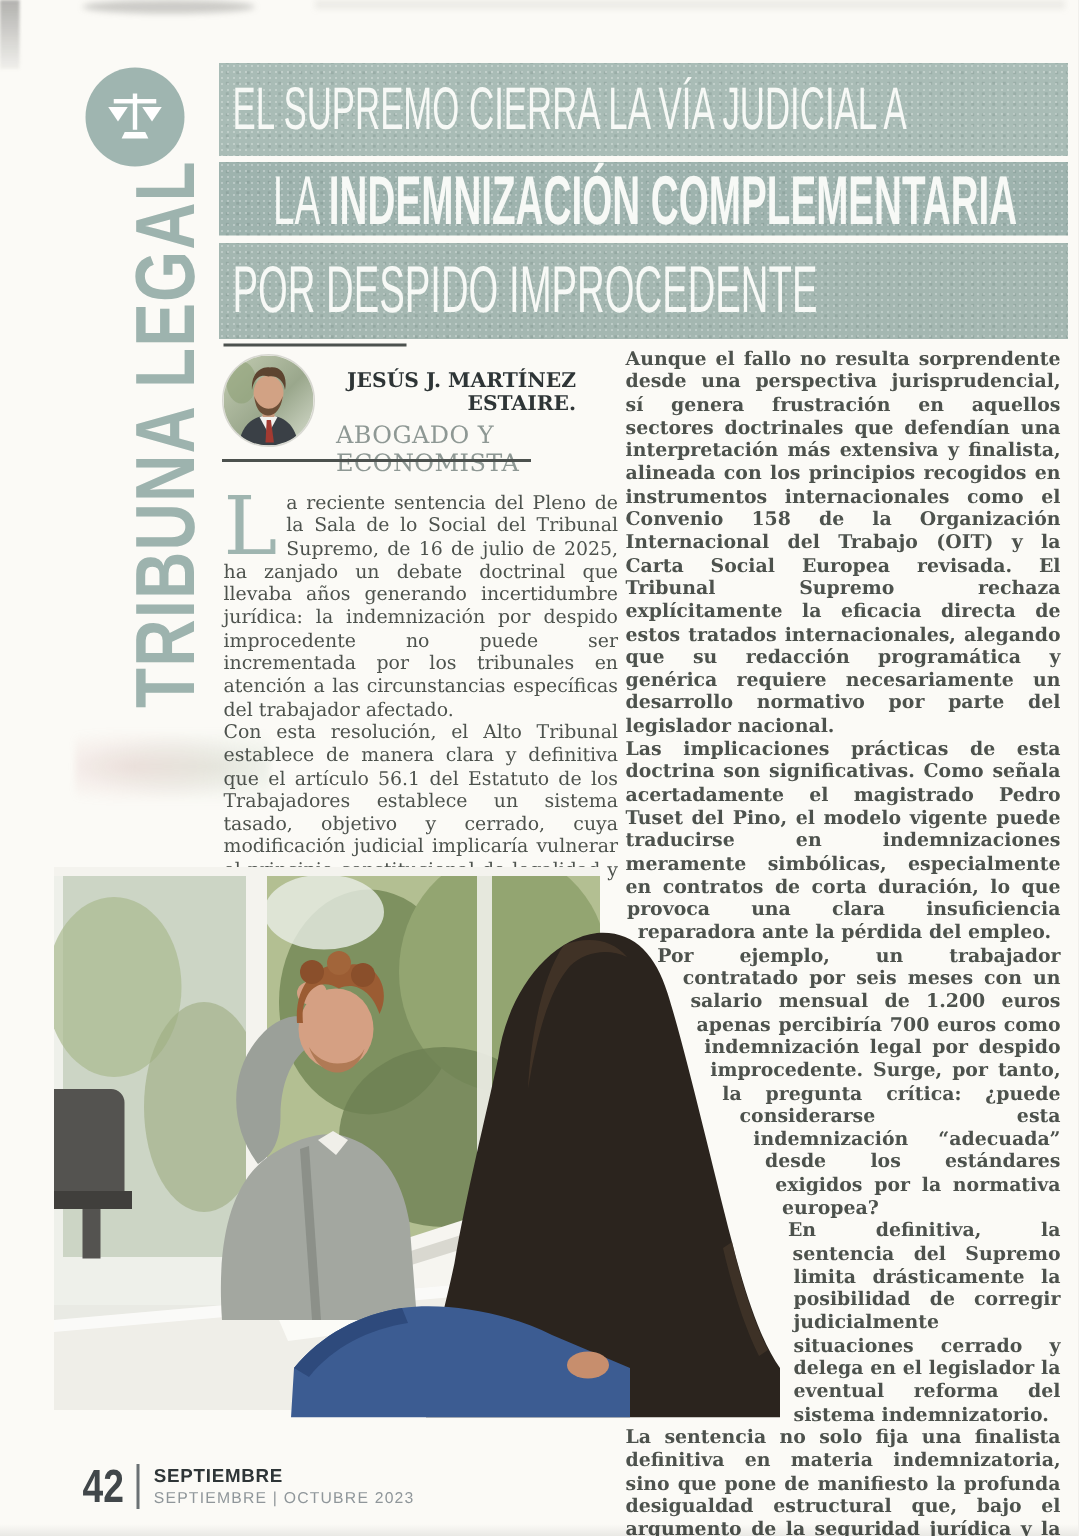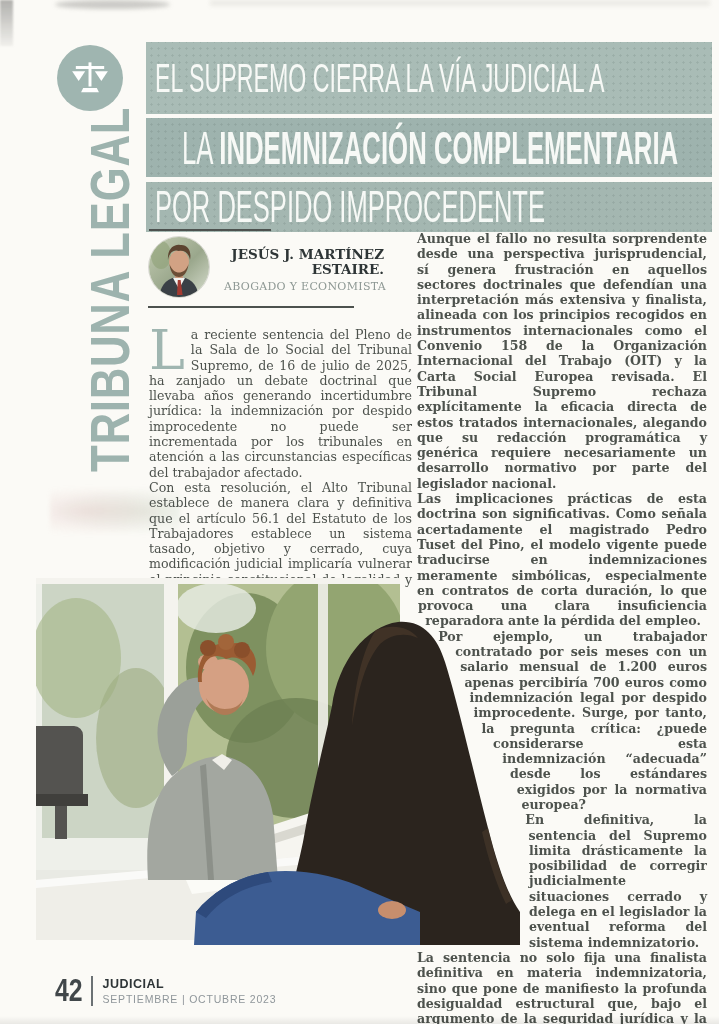--- a/index.html
+++ b/index.html
@@ -28,39 +28,39 @@
   .vtitle .vt-in{display:inline-block;transform:scaleX(.78);transform-origin:0 50%;
     font-size:56px;letter-spacing:1px;}
 
   
   .banner{position:absolute;left:146px;top:42px;width:566px;}
   .strip{display:flex;align-items:center;padding-left:9px;overflow:hidden;
     background-color:#a6b9b3;
     background-image:radial-gradient(rgba(255,255,255,.28) 24%,transparent 25%),
                      radial-gradient(rgba(73,95,90,.16) 20%,transparent 21%);
     background-size:4px 4px,7px 7px;background-position:0 0,2px 3px;}
-  .strip-1{height:72px;background-color:#a9bcb6;margin-bottom:4px;}
-  .strip-2{height:59px;background-color:#9eb3ae;margin-bottom:5px;padding-left:36px;}
-  .strip-3{height:50px;background-color:#a4b7b1;}
+  .strip-1{height:62px;background-color:#a9bcb6;margin-bottom:4px;}
+  .strip-2{height:49px;background-color:#9eb3ae;margin-bottom:5px;padding-left:36px;}
+  .strip-3{height:64px;background-color:#a4b7b1;}
   .hl{white-space:nowrap;color:#f7f9f6;font-family:"Liberation Sans",sans-serif;
     display:inline-block;transform-origin:0 50%;}
   .hl1{font-size:40px;font-weight:400;transform:scaleX(.58);}
   .hl2{font-size:46px;font-weight:400;transform:scaleX(.56);}
   .hl2 b{font-weight:700;}
   .hl3{font-size:44px;font-weight:400;transform:scaleX(.58);}
 
   
   .rule-top{position:absolute;left:149px;top:229px;width:122px;height:2px;background:#4c514e;}
   .rule-bottom{position:absolute;left:148px;top:306px;width:206px;height:2px;background:#4c514e;}
   .avatar{position:absolute;left:148px;top:236px;width:62px;height:62px;border-radius:50%;
     overflow:hidden;border:1px solid #d8d8d2;box-sizing:border-box;}
   .author-info{position:absolute;left:224px;top:247px;width:175px;}
   .author-name{font-family:"DejaVu Serif",serif;font-weight:700;font-size:13.5px;
     line-height:15px;color:#2e3536;width:160px;text-align:right;}
-  .author-role{font-family:"DejaVu Serif",serif;font-size:11px;color:#8e9894;
+  .author-role{font-family:"DejaVu Serif",serif;font-size:16px;color:#8e9894;
     letter-spacing:.3px;margin-top:3px;}
 
   
   .col{position:absolute;font-size:12.6px;line-height:15.3px;color:#4d524d;text-align:justify;}
   .col p{margin:0;}
   .col-left{left:149px;top:327px;width:263px;}
   .col-right{left:417px;top:231px;width:290px;height:730px;font-weight:bold;}
   .dropcap{float:left;font-size:54px;line-height:43px;padding:2px 6px 0 0;color:#9fb5b0;
     font-family:"DejaVu Serif",serif;}
   .wrap-shape{float:left;width:112px;height:716px;
@@ -218,19 +218,19 @@
       <path d="M160,334 C178,312 204,298 232,294 C262,290 302,297 332,312 L384,334 L384,367 L158,367 Z" fill="#3c5c92"></path>
       <path d="M160,334 C178,312 204,298 232,294 L236,304 C210,308 186,320 170,340 Z" fill="#2e4a7c"></path>
       <ellipse cx="356" cy="332" rx="14" ry="9" fill="#c78e6d"></ellipse>
     </svg>
   </div>
 
   <div class="footer">
     <div class="page-num">42</div>
     <div class="foot-div"></div>
     <div>
-      <div class="foot-mag">JUDICIAL</div>
+      <div class="foot-mag">SEPTIEMBRE</div>
       <div class="foot-issue">SEPTIEMBRE | OCTUBRE 2023</div>
     </div>
   </div>
 
   <div class="edge-bottom"></div>
 </div>
 
 </body></html>

